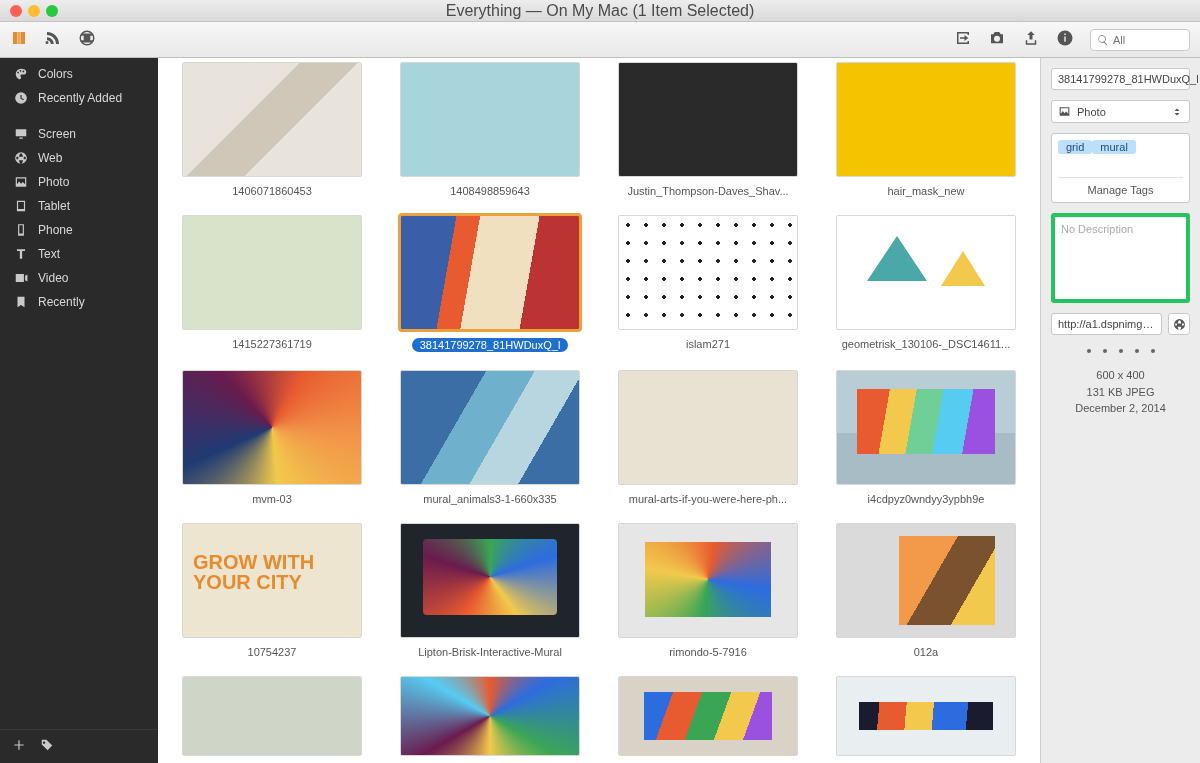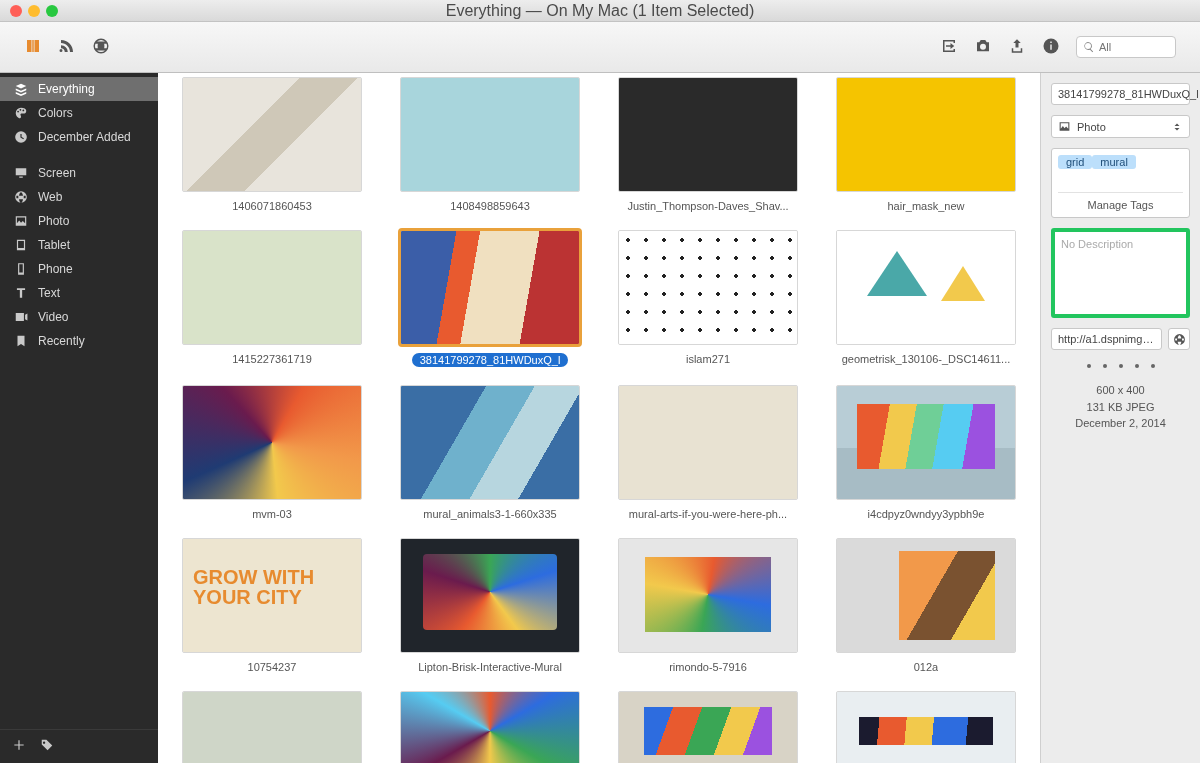--- a/index.html
+++ b/index.html
@@ -7,21 +7,21 @@
   body { background: #f5f5f5; display: flex; flex-direction: column; }
 
   
   .titlebar { height: 22px; background: linear-gradient(#ededed,#d9d9d9); display:flex; align-items:center; position:relative; border-bottom:1px solid #c3c3c3;}
   .traffic { display:flex; gap:6px; padding-left:10px;}
   .traffic span{ width:12px; height:12px; border-radius:50%; display:inline-block;}
   .t-close{background:#ff5f57;} .t-min{background:#febc2e;} .t-max{background:#28c840;}
   .titlebar .title{position:absolute; left:0; right:0; text-align:center; font-size:16px; color:#4a4a4a;}
 
   
-  .toolbar { height:51px; background:linear-gradient(#f7f7f7,#e9e9e9); border-bottom:1px solid #bfbfbf; display:flex; align-items:center; justify-content:space-between; padding:0 24px;}
+  .toolbar { height:36px; background:linear-gradient(#f7f7f7,#e9e9e9); border-bottom:1px solid #bfbfbf; display:flex; align-items:center; justify-content:space-between; padding:0 10px;}
   .toolbar-left, .toolbar-right{display:flex; align-items:center; gap:16px;}
   .toolbar svg{width:18px; height:18px; fill:#555;}
   .toolbar .orange svg{fill:#e78b2f;}
   .search-box{display:flex;align-items:center;background:#fff;border:1px solid #c8c8c8;border-radius:4px;height:22px;width:100px;padding:0 6px;gap:4px;}
   .search-box input{border:none;outline:none;width:60px;font-size:11px;background:transparent;}
   .search-box svg{width:12px;height:12px;fill:#888;}
 
   
   .main{flex:1; display:flex; min-height:0;}
 
@@ -148,37 +148,31 @@
         </svg>
       <input type="text" placeholder="All" style="">
     </div>
   </div>
 </div>
 
 <div class="main">
 
   <div class="sidebar">
     <div class="sidebar-list" id="sidebar-list">
-        <div class="side-item selected">
-          <svg viewBox="0 0 24 24">
-            <path d="M12 3l9 4-9 4-9-4 9-4zm-9 8l9 4 9-4v3l-9 4-9-4v-3zm0 6l9 4 9-4v3l-9 4-9-4v-3z"></path>
-          </svg>
-          <span>Everything</span>
-        </div>
         <div class="side-item">
           <svg viewBox="0 0 24 24">
             <path d="M12 3a9 9 0 00-9 9c0 5 4 9 7 9 2 0 2-2 2-3s-1-2-1-3 1-2 3-2h2a5 5 0 005-5c0-3-4-5-9-5zM7 11a1.5 1.5 0 110-3 1.5 1.5 0 010 3zm4-3a1.5 1.5 0 110-3 1.5 1.5 0 010 3zm5 1a1.5 1.5 0 110-3 1.5 1.5 0 010 3z"></path>
           </svg>
           <span>Colors</span>
         </div>
         <div class="side-item">
           <svg viewBox="0 0 24 24">
             <path d="M12 2a10 10 0 100 20 10 10 0 000-20zm1 5v5l4 2-1 2-5-3V7h2z"></path>
           </svg>
-          <span>December Added</span>
+          <span>Recently Added</span>
         </div>
         <div class="side-gap"></div>
         <div class="side-item">
           <svg viewBox="0 0 24 24">
             <path d="M3 4h18v12H3V4zm6 14h6v2H9v-2z"></path>
           </svg>
           <span>Screen</span>
         </div>
         <div class="side-item">
           <svg viewBox="0 0 24 24">

